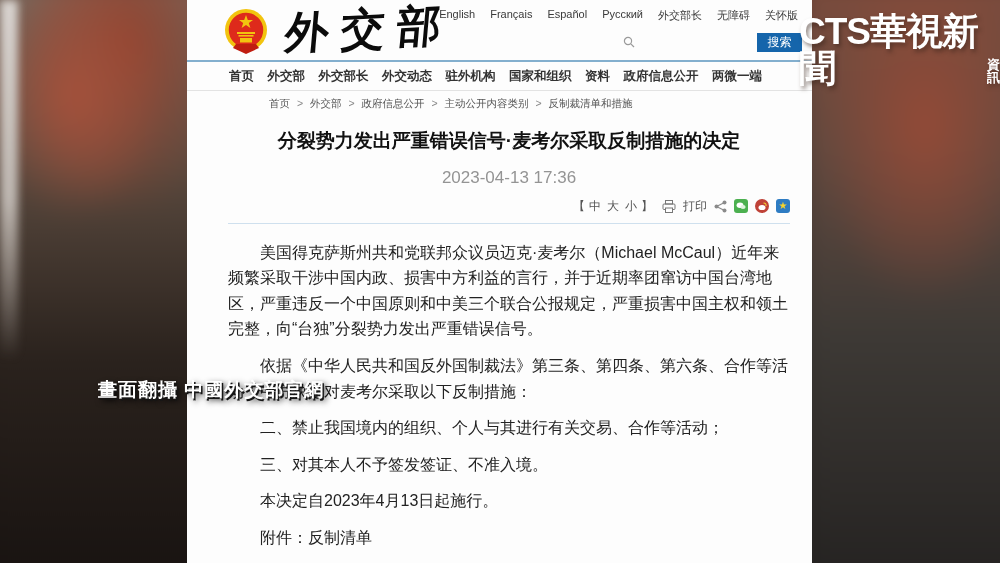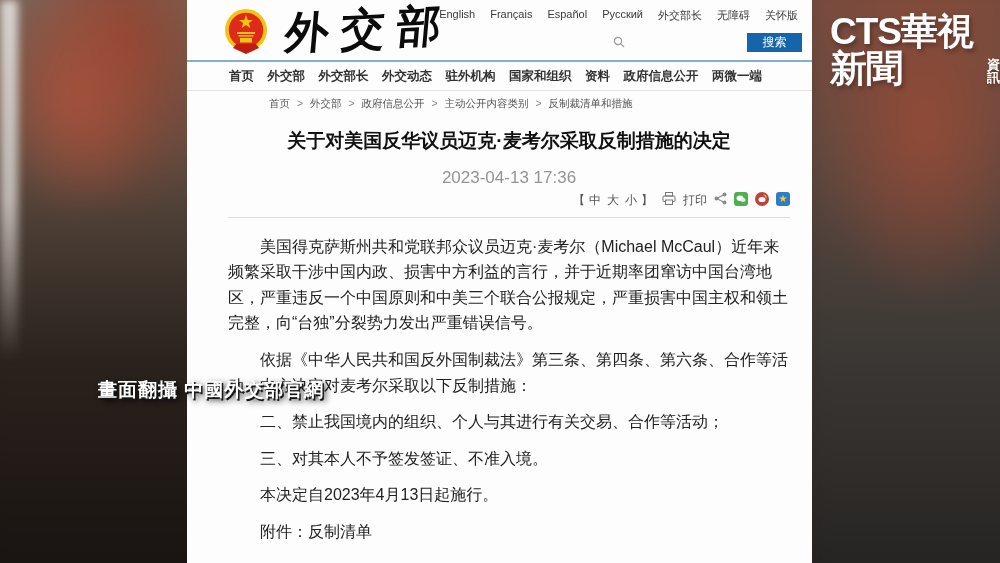--- a/index.html
+++ b/index.html
@@ -28,63 +28,63 @@
   
   .emblem { position:absolute; left:36px; top:8px; width:46px; height:48px; }
   .calligraphy { position:absolute; left:98px; top:0px; font-family:"DejaVu Serif",serif;
     font-size:44px; font-weight:bold; color:#0b0b0b; letter-spacing:12px;
     transform:rotate(-3deg) skewX(-8deg); line-height:58px; }
   .lang-row { position:absolute; right:14px; top:8px; display:flex; gap:15px;
     font-size:11px; color:#3a3a3a; }
   .lang-row span { cursor:pointer; }
   .search-row { position:absolute; right:10px; top:32px; height:20px; display:flex; align-items:center; }
   .search-input { width:118px; border:none; background:transparent; outline:none; font-size:11px; }
-  .search-btn { width:55px; height:19px; border:none; color:#fff; font-size:12px;
+  .search-btn { width:45px; height:19px; border:none; color:#fff; font-size:12px;
     line-height:19px; text-align:center; cursor:pointer; }
   .mag { margin-right:4px; }
 
   
   .nav { position:absolute; left:0; right:0; top:60px; height:31px;
     border-top:2px solid #83afce; border-bottom:1px solid #e3e3e3;
     display:flex; align-items:center; justify-content:space-between;
     padding:0 50px 0 42px; }
   .nav span { font-size:12.5px; font-weight:bold; color:#333; cursor:pointer; white-space:nowrap; }
 
   
   .crumb { position:absolute; left:42px; top:97px; font-size:10.5px; color:#555;margin-left:40px; }
   .crumb span.item { cursor:pointer; }
   .crumb .sep { margin:0 4px; color:#888; }
 
   
   .article { position:absolute; left:41px; top:118px; width:562px; color:#222; }
   .art-title { text-align:center; font-size:19px; font-weight:bold; color:#111; line-height:1.4;
     margin-top:10px; }
   .art-date { text-align:center; font-size:17px; color:#949494; margin-top:13px; }
-  .toolbar { display:flex; justify-content:flex-end; gap:7px;
-    font-size:12px; color:#555; margin-top:4px; }
+  .toolbar { display:flex; justify-content:flex-end; align-items:center; gap:7px;
+    font-size:12px; color:#555; margin-top:10px; }
   .toolbar .fontset { letter-spacing:2px; }
   .toolbar .fontset b { font-weight:normal; cursor:pointer; margin:0 2px; }
   .tb-icon { display:inline-flex; width:14px; height:14px; border-radius:3px;
     align-items:center; justify-content:center; cursor:pointer; vertical-align:middle; }
   .wechat { background:#4cb050; }
   .weibo  { background:#bf4238; border-radius:50%; }
   .qzone  { background:#2e7cc3; color:#f6d32d; font-size:10px; line-height:14px; }
   .divider { border:none; border-top:1px solid #cfe0ee; margin-top:8px; }
 
   .body-text { margin-top:16px; font-size:16px; line-height:1.6; color:#222; }
   .body-text p { margin-bottom:11px; }
   .indent { text-indent:2em; }
   .right-align { text-align:right; padding-right:8px; }
   .gap-top { margin-top:16px; }
 
   
   .caption { position:absolute; left:98px; top:377px; z-index:30; font-size:19px; font-weight:bold;
     color:#fff; letter-spacing:1px;
     text-shadow:1.5px 1.5px 0 #161616, 3px 3px 6px rgba(0,0,0,.85); }
-  .watermark { position:absolute; left:830px; top:13px; z-index:30; display:flex; align-items:flex-end;
+  .watermark { position:absolute; left:799px; top:13px; z-index:30; display:flex; align-items:flex-end;
     color:#fff; text-shadow:2px 3px 4px rgba(55,35,25,.55); }
   .wm-big { font-size:37px; font-weight:bold; letter-spacing:-1px; line-height:1; }
   .wm-stack { display:flex; flex-direction:column; font-size:13px; font-weight:bold;
     line-height:1.05; margin-left:2px; margin-bottom:2px; }
 </style>
 </head>
 <body>
 
 <div class="bg-left"></div>
 <div class="bg-left-strip"></div>
@@ -140,21 +140,21 @@
     <span class="item">外交部</span>
     <span class="sep">&gt;</span>
     <span class="item">政府信息公开</span>
     <span class="sep">&gt;</span>
     <span class="item">主动公开内容类别</span>
     <span class="sep">&gt;</span>
     <span class="item">反制裁清单和措施</span>
   </div>
 
   <div class="article">
-    <div class="art-title">关于对美国反华议员迈克·麦考尔采取反制措施的决定</div>
+    <div class="art-title">分裂势力发出严重错误信号·麦考尔采取反制措施的决定</div>
     <div class="art-date">2023-04-13 17:36</div>
 
     <div class="toolbar">
       <span class="fontset"><span>【</span><b>中</b><b>大</b><b>小</b><span>】</span></span>
       <svg width="14" height="13" viewBox="0 0 14 13">
         <rect x="3.5" y="0.5" width="7" height="3.5" fill="none" stroke="#777" stroke-width="1"></rect>
         <rect x="1" y="4" width="12" height="5.5" rx="1" fill="none" stroke="#777" stroke-width="1"></rect>
         <rect x="3.5" y="8" width="7" height="4.5" fill="#fff" stroke="#777" stroke-width="1"></rect>
       </svg>
       <span>打印</span>

